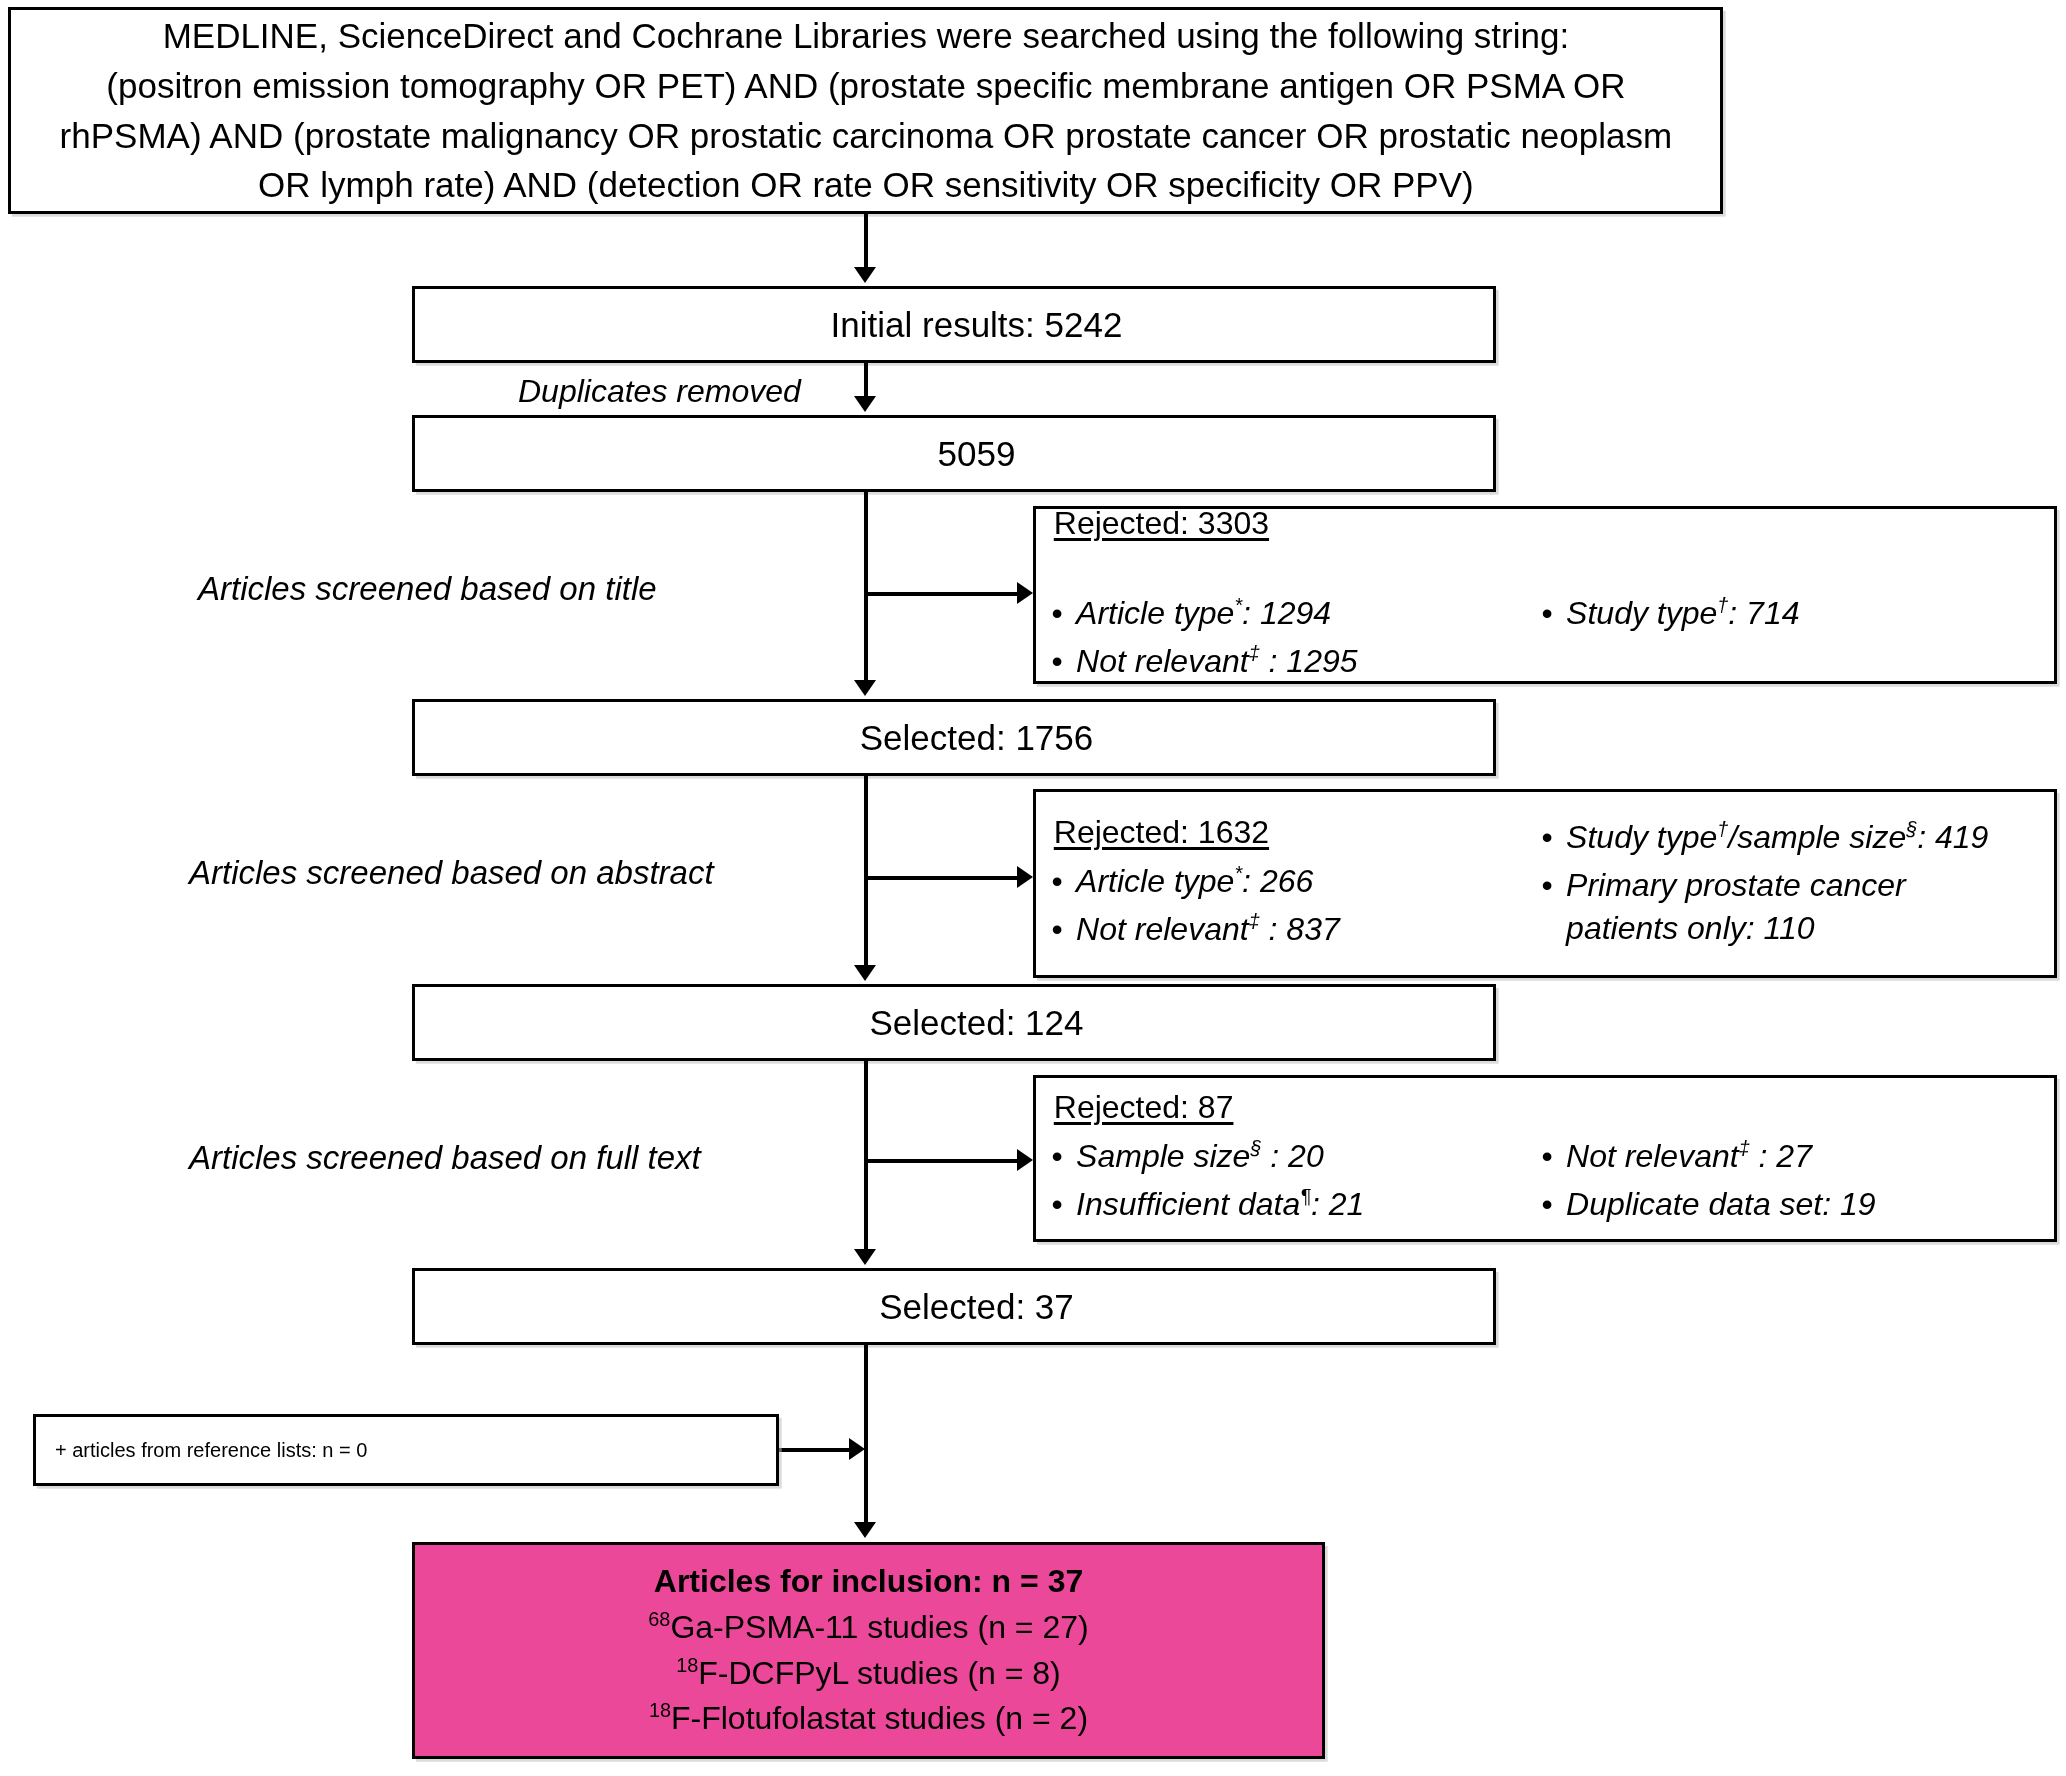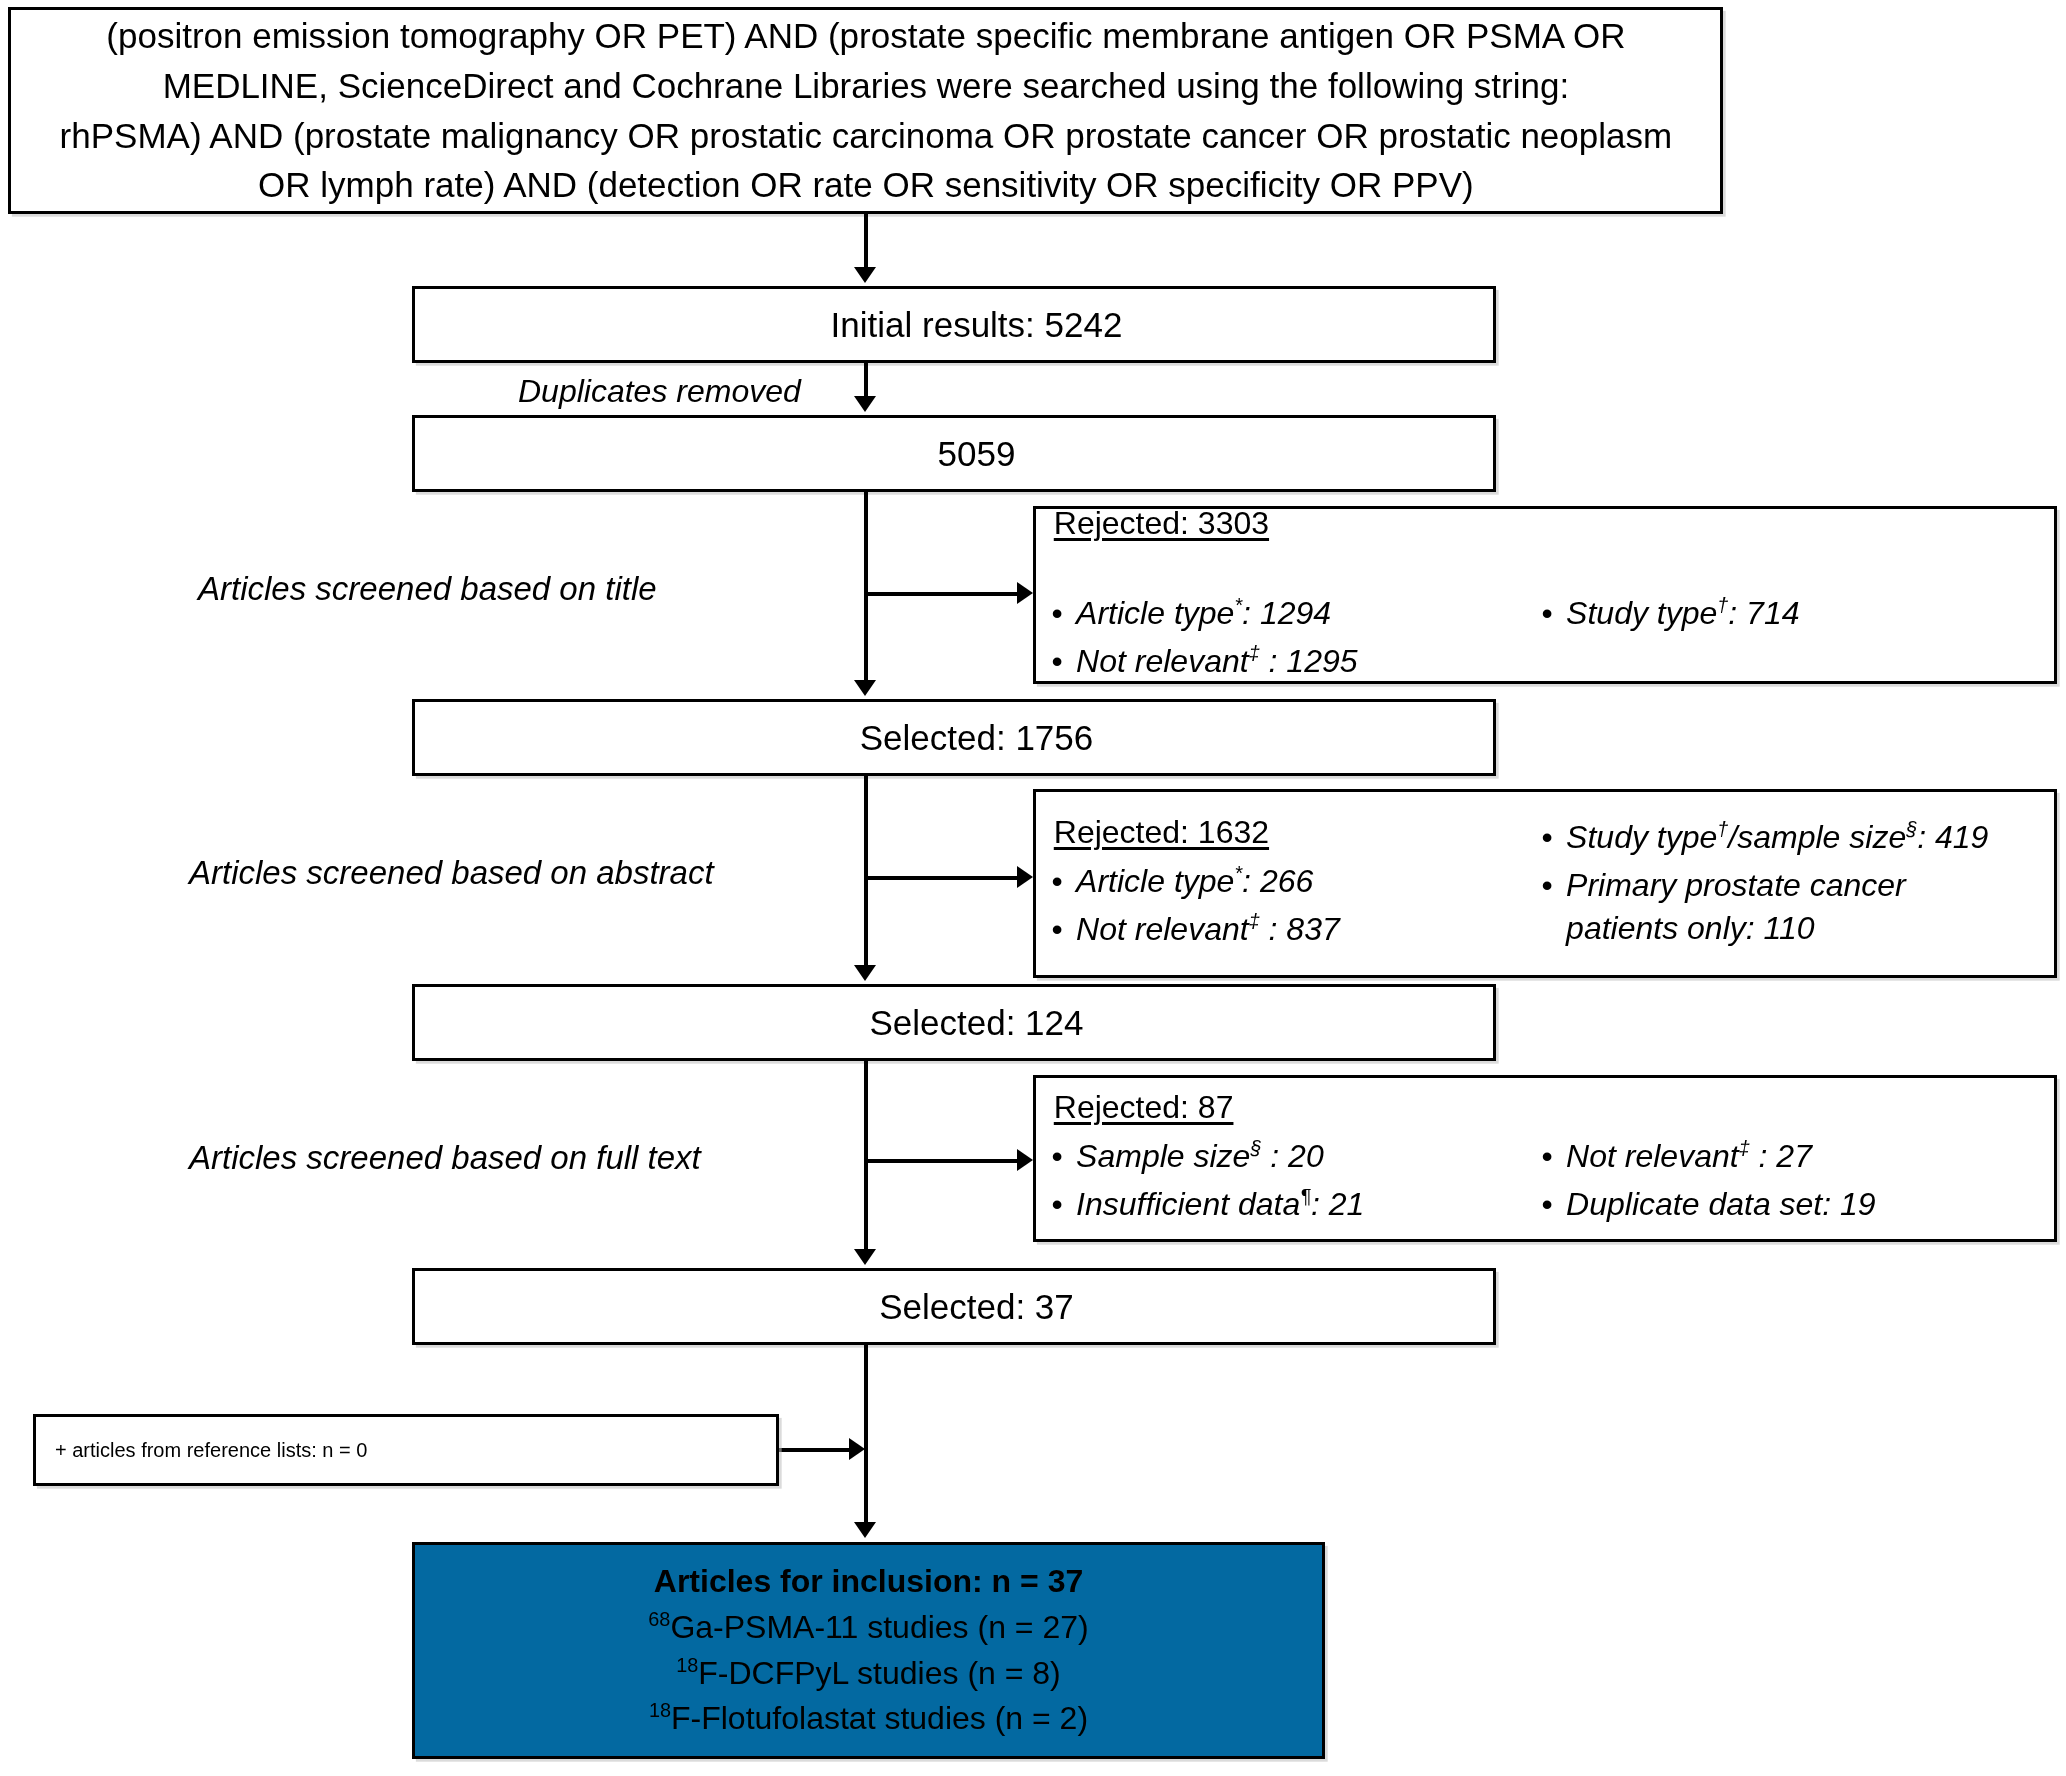--- a/index.html
+++ b/index.html
@@ -106,21 +106,21 @@
   #reflist-box{
     left:33px; top:1414px; width:746px; height:72px;
     align-items:flex-start; justify-content:center;
     padding-left:19px; text-align:left;
     font-size:20px;
   }
 
   
   #inclusion-box{
     left:412px; top:1542px; width:913px; height:217px;
-    background:#0369a1;
+    background:#ec4899;
     font-size:32px;
     justify-content:center;
     padding:3.3px 0;
   }
   #inclusion-box .line{ line-height:1.43; white-space:nowrap; }
   #inclusion-box .title{ font-weight:bold; }
 
   
   .vline{ position:absolute; background:#000000; width:3.9px; }
   .hline{ position:absolute; background:#000000; height:3.9px; }
@@ -136,22 +136,22 @@
     width:0;height:0;
     border-top:11.7px solid transparent;
     border-bottom:11.7px solid transparent;
     border-left:16.7px solid #000000;
   }
 </style>
 </head>
 <body>
 
 <div class="box shadowed" id="search-box">
+  <div class="line">MEDLINE, ScienceDirect and Cochrane Libraries were searched using the following string:</div>
   <div class="line">(positron emission tomography OR PET) AND (prostate specific membrane antigen OR PSMA OR</div>
-  <div class="line">MEDLINE, ScienceDirect and Cochrane Libraries were searched using the following string:</div>
   <div class="line">rhPSMA) AND (prostate malignancy OR prostatic carcinoma OR prostate cancer OR prostatic neoplasm</div>
   <div class="line">OR lymph rate) AND (detection OR rate OR sensitivity OR specificity OR PPV)</div>
 </div>
 
 <div class="vline" style="left:864px;top:214px;height:55px;"></div>
 <div class="arrow-down" style="left:854px;top:267px;"></div>
 
 <div class="box shadowed colbox" id="initial-box">
   <div class="line">Initial results: 5242</div>
 </div>

